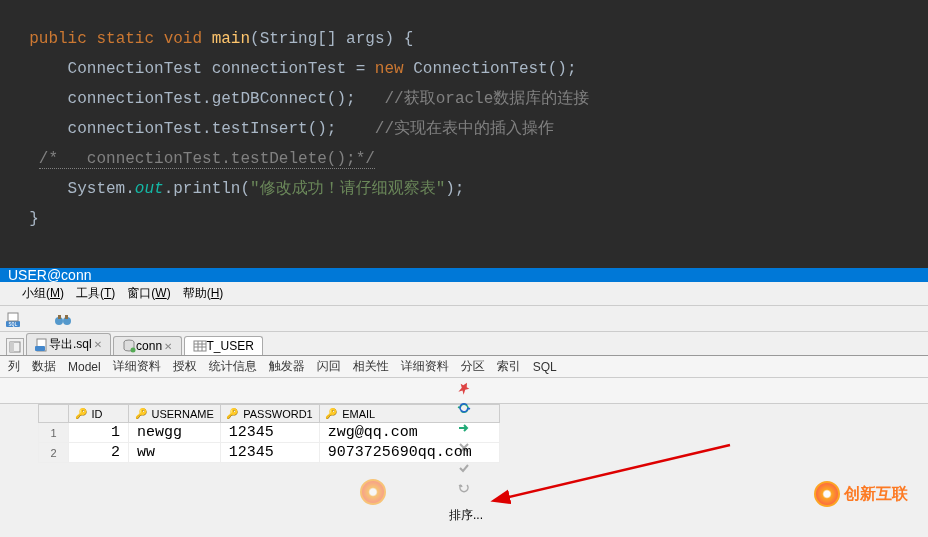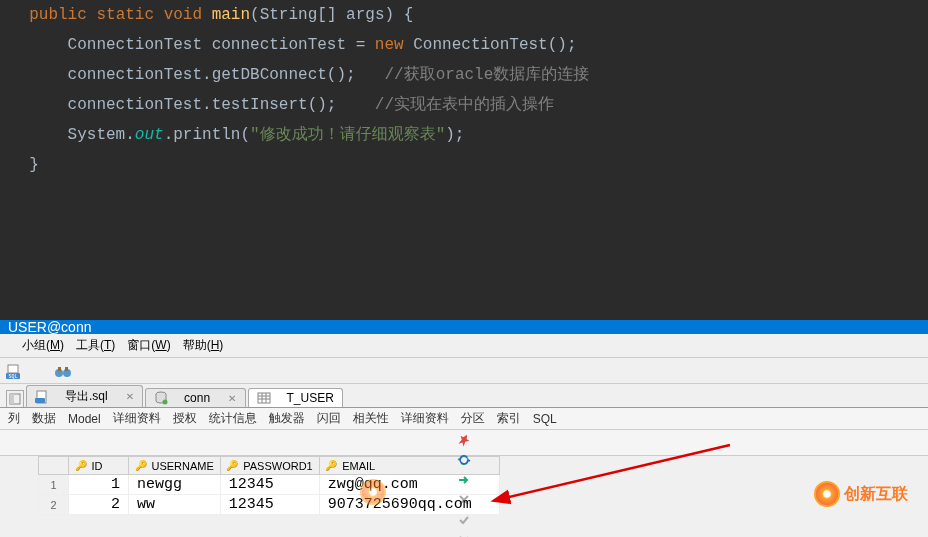--- a/index.html
+++ b/index.html
@@ -1,24 +1,24 @@
 <!DOCTYPE html>
 <html><head>
   <meta charset="utf-8">
   <style>
     * { margin: 0; padding: 0; box-sizing: border-box; }
     body { font-family: Consolas, 'Courier New', monospace; background: #f0f0f0; width: 928px; height: 537px; overflow: hidden; }
     
     .code-editor {
       background: #2b2b2b;
       color: #a9b7c6;
-      padding: 0 0;
+      padding: 24px 0;
       font-size: 16px;
       line-height: 30px;
-      height: 320px;
+      height: 268px;
       overflow: hidden;
     }
     .code-line { white-space: pre; padding-left: 10px; }
     .keyword { color: #cc7832; }
     .method-name { color: #ffc66d; }
     .static-field { color: #14b8a6; font-style: italic; }
     .string { color: #6a8759; }
     .comment { color: #808080; }
     .marked { border-bottom: 1px dotted #808080; }
     
@@ -69,21 +69,21 @@
       font-family: 'Microsoft YaHei', sans-serif;
       align-items: flex-end;
     }
     .tab {
       background: #e8e8e8;
       border: 1px solid #aaa;
       border-bottom: none;
       padding: 2px 8px;
       display: flex;
       align-items: center;
-      gap: 16px;
+      gap: 0;
       cursor: pointer;
       border-radius: 3px 3px 0 0;
     }
     .tab.active { background: #fff; }
     .tab-icon { width: 14px; height: 14px; }
     .tab-close { color: #888; font-size: 10px; margin-left: 2px; }
     .panel-toggle { width: 18px; padding: 2px; border: 1px solid #aaa; border-bottom: none; display: flex; align-items: center; justify-content: center; cursor: pointer; }
     
     .sub-nav {
       background: #f5f5f5;
@@ -165,20 +165,21 @@
   </style>
 </head>
 <body>
 
 <div class="code-editor">
   <div id="code-lines">
       <div class="code-line">  <span class="keyword">public </span><span class="keyword">static </span><span class="keyword">void </span><span class="method-name">main</span>(String[] args) {</div>
       <div class="code-line">      ConnectionTest connectionTest = <span class="keyword">new </span>ConnectionTest();</div>
       <div class="code-line">      connectionTest.getDBConnect();   <span class="comment">//获取oracle数据库的连接</span></div>
       <div class="code-line">      connectionTest.testInsert();    <span class="comment">//实现在表中的插入操作</span></div>
+      <div class="code-line">   <span class="comment marked">/*   connectionTest.testDelete();*/</span></div>
       <div class="code-line">      System.<span class="static-field">out</span>.println(<span class="string">"修改成功！请仔细观察表"</span>);</div>
       <div class="code-line">  }</div>
     </div>
 </div>
 
 <div class="blue-bar">
   <span>USER@conn</span>
 </div>
 
 <div class="menu-bar">

